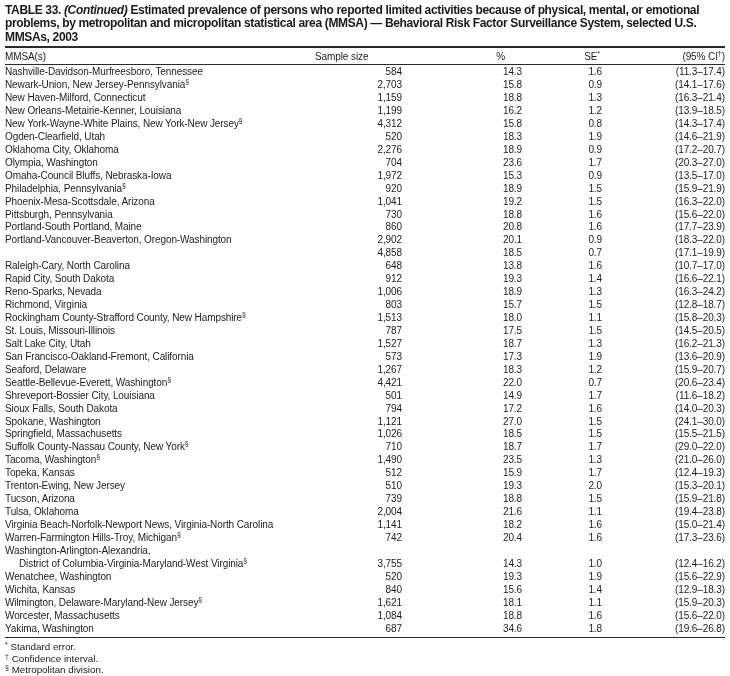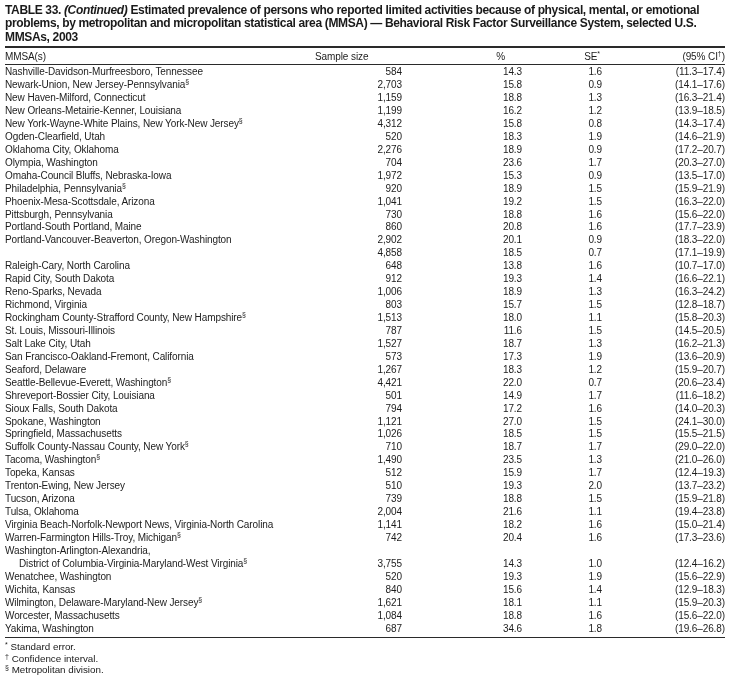--- a/index.html
+++ b/index.html
@@ -223,21 +223,21 @@
     <div class="c name"><span>Rockingham County-Strafford County, New Hampshire</span><sup>§</sup></div>
     <div class="c sample">1,513</div>
     <div class="c pct">18.0</div>
     <div class="c se">1.1</div>
     <div class="c ci">(15.8–20.3)</div>
   </div>
 
   <div class="row">
     <div class="c name"><span>St. Louis, Missouri-Illinois</span></div>
     <div class="c sample">787</div>
-    <div class="c pct">11.6</div>
+    <div class="c pct">17.5</div>
     <div class="c se">1.5</div>
     <div class="c ci">(14.5–20.5)</div>
   </div>
 
   <div class="row">
     <div class="c name"><span>Salt Lake City, Utah</span></div>
     <div class="c sample">1,527</div>
     <div class="c pct">18.7</div>
     <div class="c se">1.3</div>
     <div class="c ci">(16.2–21.3)</div>
@@ -321,21 +321,21 @@
     <div class="c pct">15.9</div>
     <div class="c se">1.7</div>
     <div class="c ci">(12.4–19.3)</div>
   </div>
 
   <div class="row">
     <div class="c name"><span>Trenton-Ewing, New Jersey</span></div>
     <div class="c sample">510</div>
     <div class="c pct">19.3</div>
     <div class="c se">2.0</div>
-    <div class="c ci">(13.7–23.2)</div>
+    <div class="c ci">(15.3–20.1)</div>
   </div>
 
   <div class="row">
     <div class="c name"><span>Tucson, Arizona</span></div>
     <div class="c sample">739</div>
     <div class="c pct">18.8</div>
     <div class="c se">1.5</div>
     <div class="c ci">(15.9–21.8)</div>
   </div>
 

